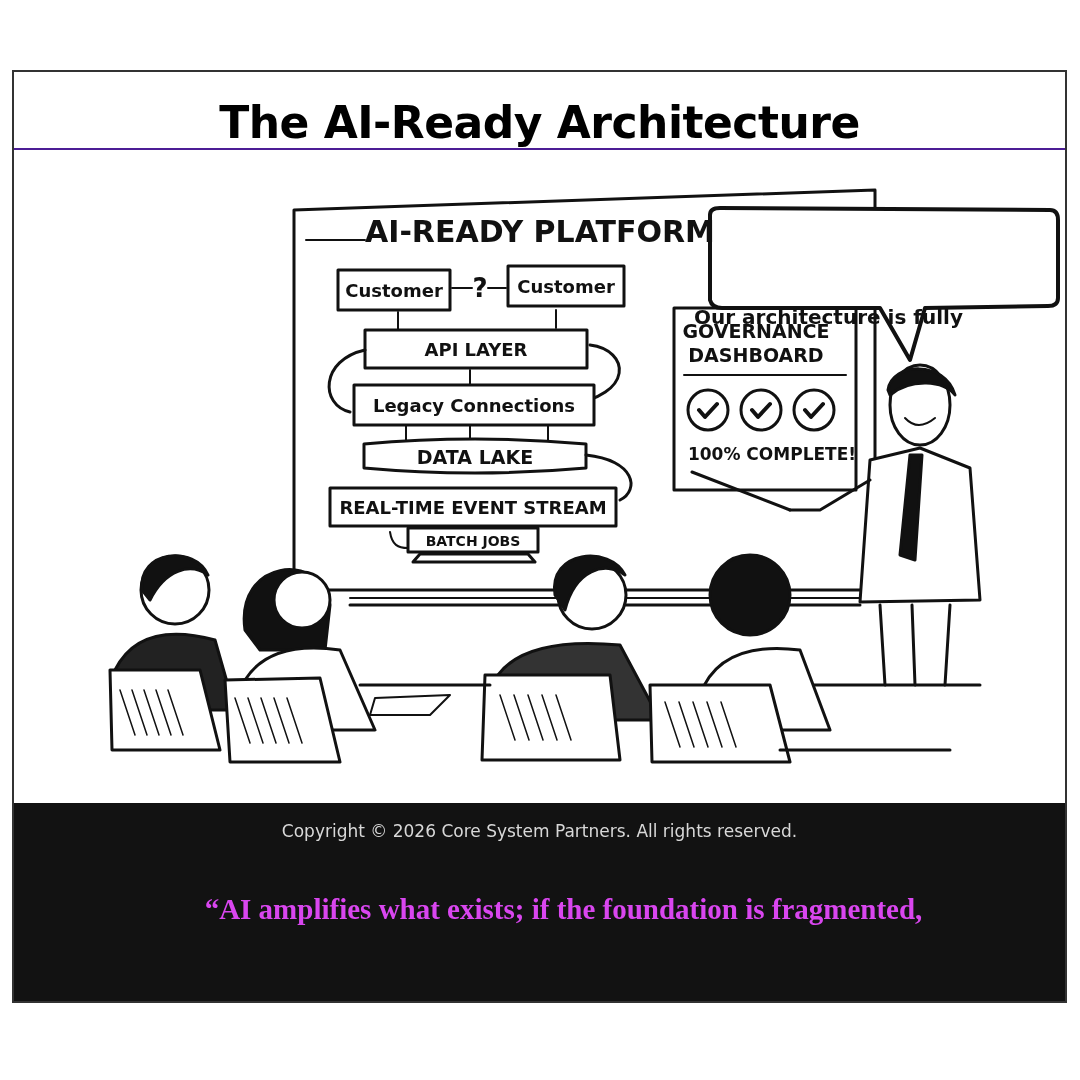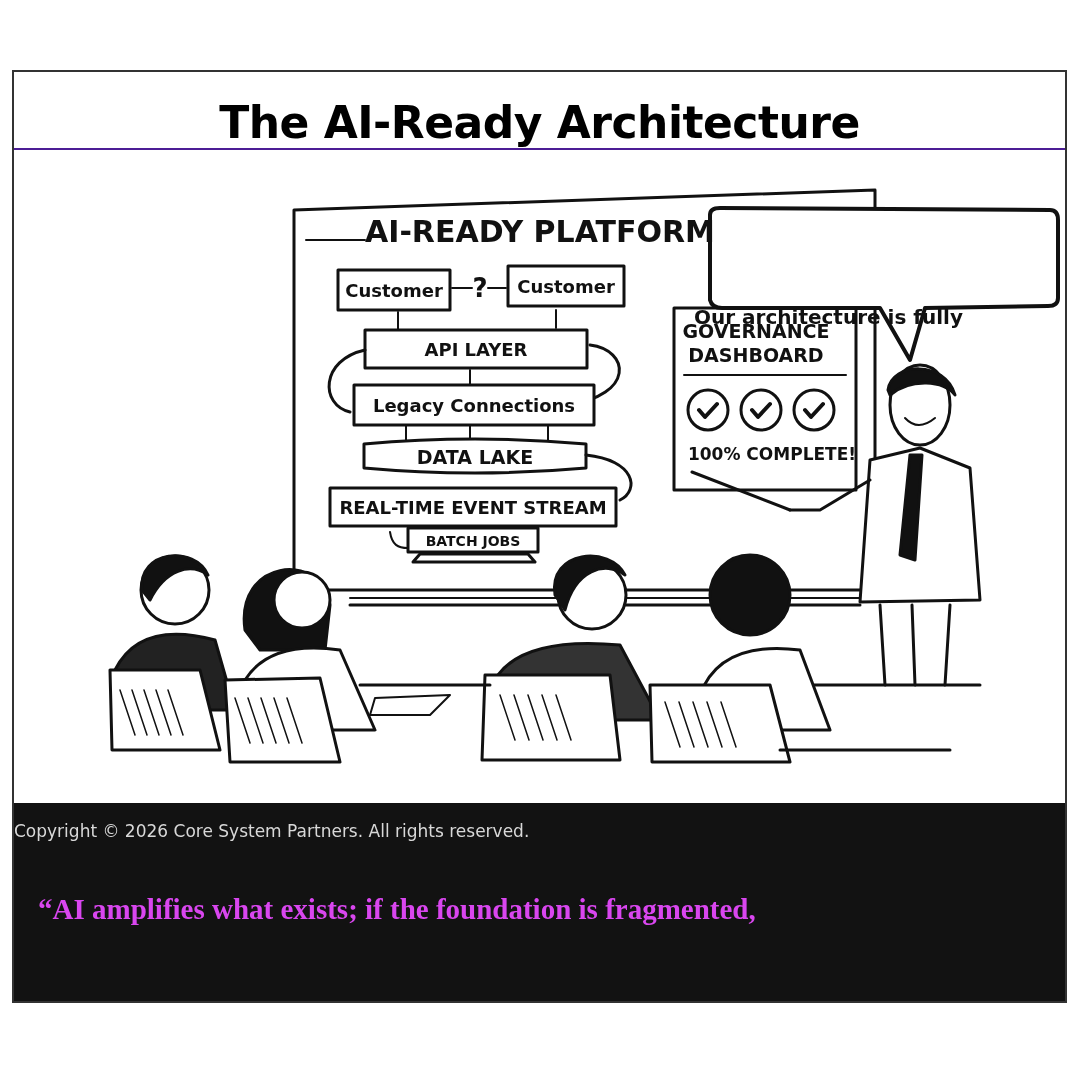--- a/index.html
+++ b/index.html
@@ -1,21 +1,21 @@
 <!DOCTYPE html>
 <html><head>
 <meta charset="utf-8">
 <style>
   html,body{margin:0;padding:0;background:#fff;}
   body{width:1080px;height:1080px;position:relative;overflow:hidden;font-family:"Liberation Sans",sans-serif;}
   .frame{position:absolute;left:12px;top:70px;width:1055px;height:933px;box-sizing:border-box;border:2px solid #333;background:#fff;}
   .title-bar{position:absolute;left:0;top:0;width:100%;height:76px;border-bottom:2px solid #4c1d95;display:flex;align-items:flex-end;justify-content:center;}
   .title{font-family:"DejaVu Sans",sans-serif;font-weight:bold;font-size:44px;color:#000;letter-spacing:-0.5px;}
   .illustration{position:absolute;left:0;top:78px;width:100%;height:655px;padding-left:6px;}
-  .footer{position:absolute;left:0;bottom:0;width:100%;height:198px;background:#121212;color:#fff;text-align:left;}
+  .footer{position:absolute;left:0;bottom:0;width:100%;height:198px;background:#121212;color:#fff;text-align:center;}
   .copyright{position:absolute;top:18px;left:0;width:100%;font-size:17px;color:#d8d8d8;font-family:"DejaVu Sans",sans-serif;}
   .quote{position:absolute;top:84px;left:0;width:100%;font-family:Liberation Serif, serif;font-weight:bold;font-size:29px;line-height:44px;color:#d946ef;padding-left:24px;}
   .svgtxt{font-family:"DejaVu Sans",sans-serif;}
   .bubble-text{position:absolute;left:680px;top:150px;width:356px;text-align:left;font-family:"DejaVu Sans",sans-serif;font-weight:bold;font-size:20px;line-height:34px;color:#111;}
 </style>
 </head>
 <body>
 
 <div class="frame">
   <div class="title-bar">

